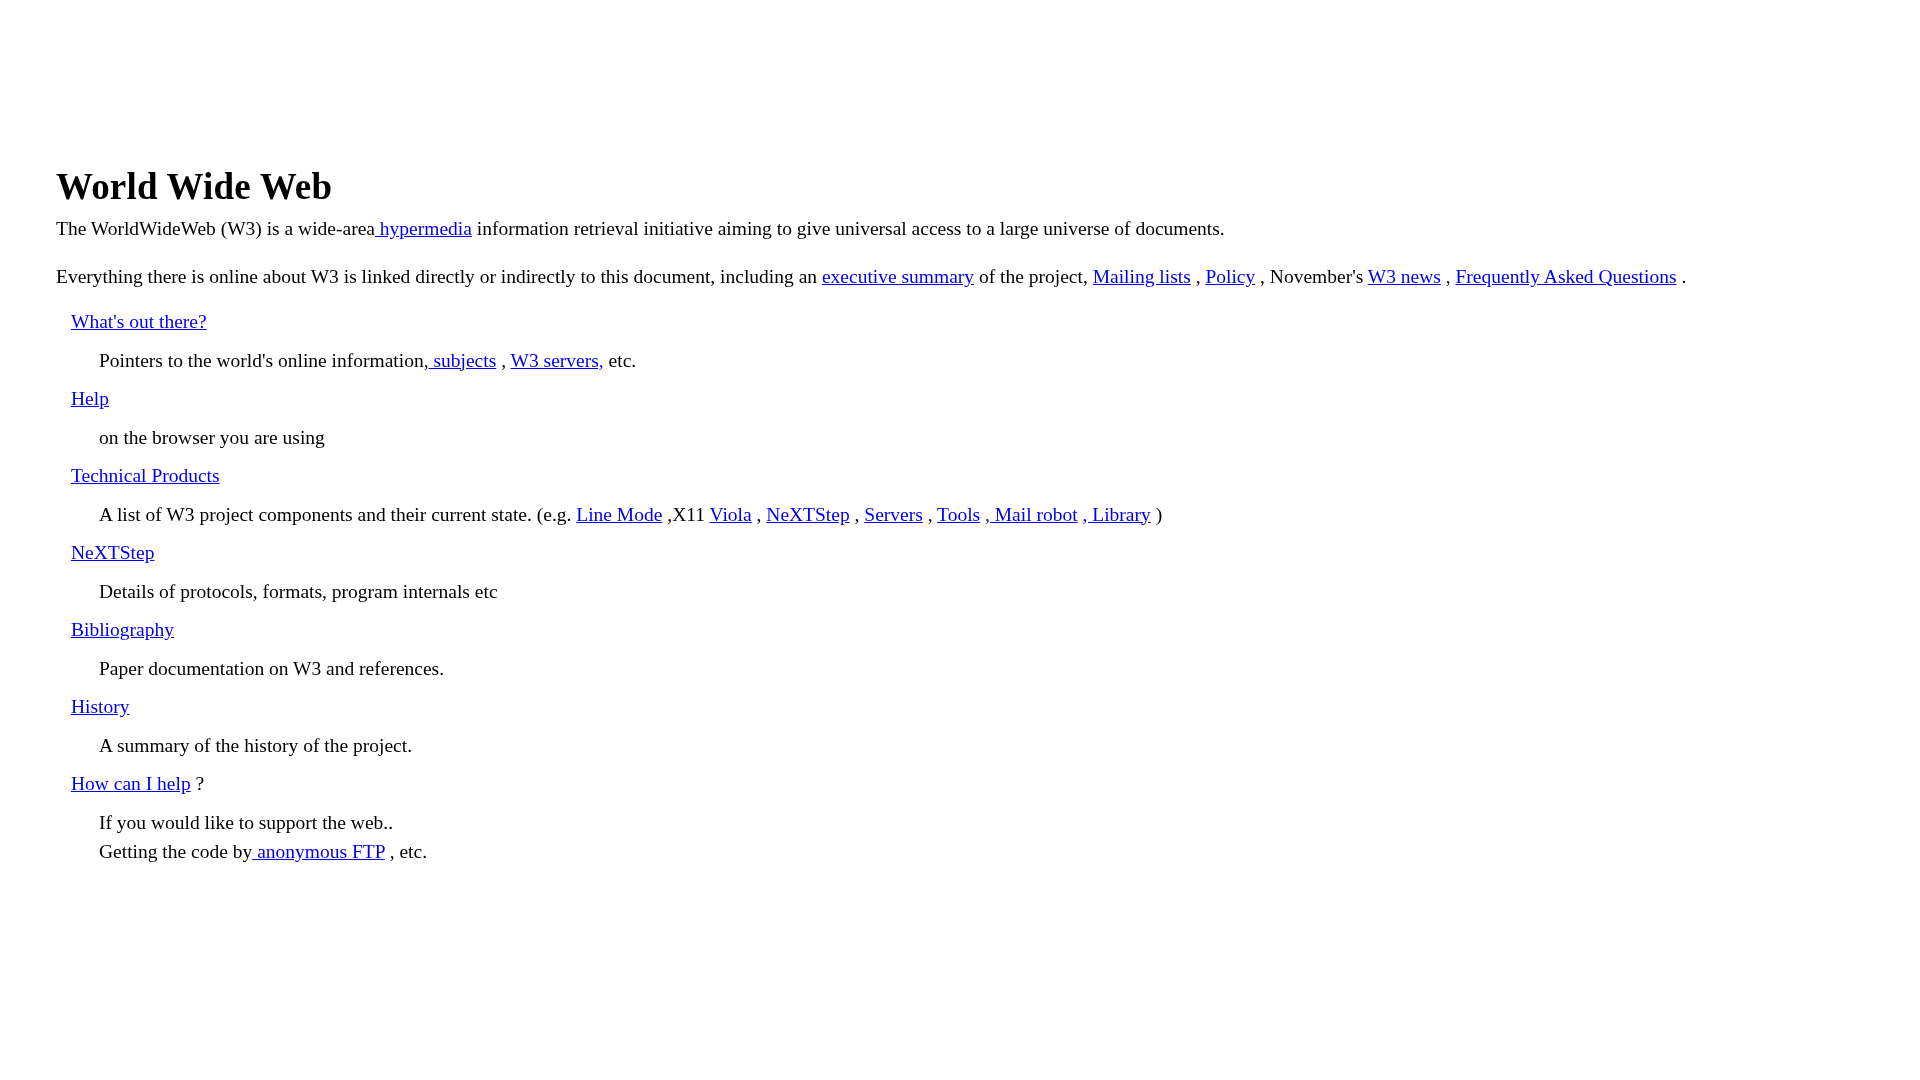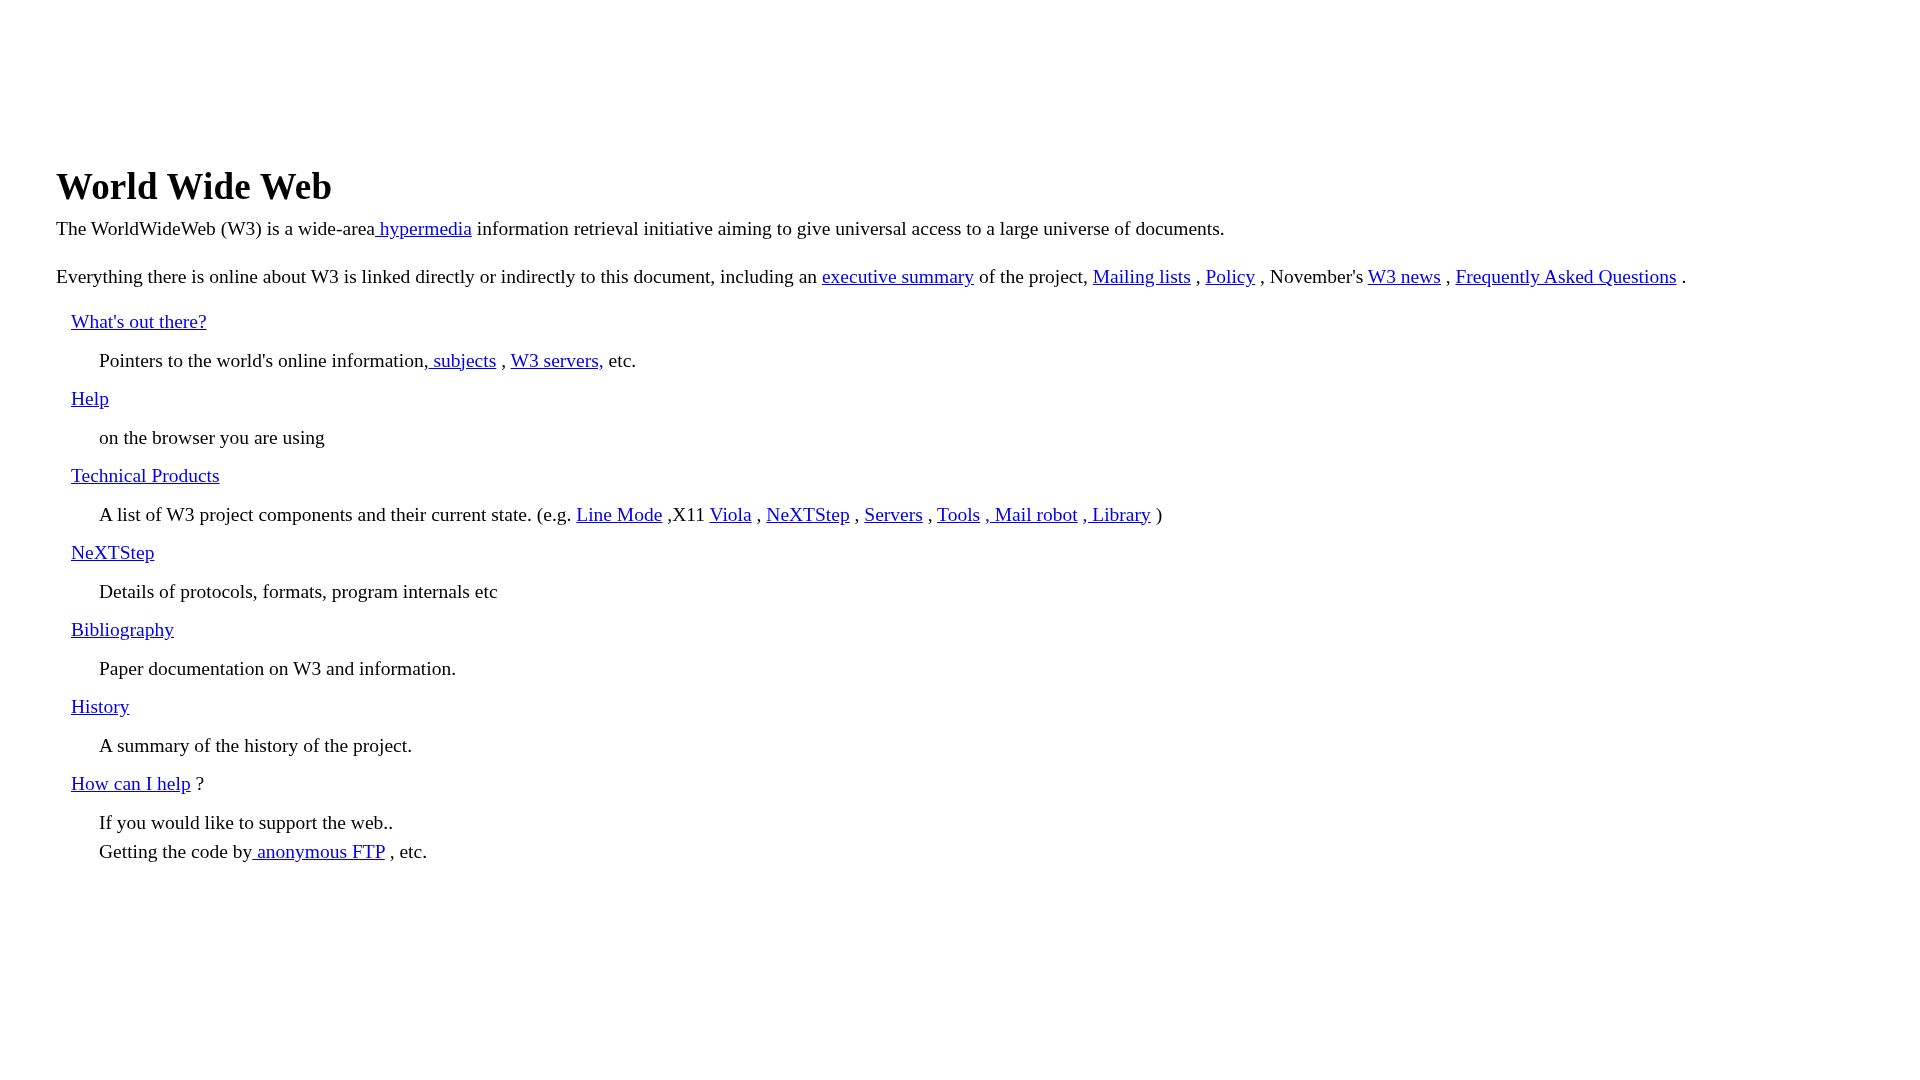--- a/index.html
+++ b/index.html
@@ -92,21 +92,21 @@
     <dl class="dl-block" id="entry-list">
         <dt><a class="wlink" href="#">What's out there?</a></dt>
         <dd><span class="plain">Pointers to the world's online information,</span><a class="wlink" href="#"> subjects</a><span class="plain"> , </span><a class="wlink" href="#">W3 servers,</a><span class="plain"> etc.</span></dd>
         <dt><a class="wlink" href="#">Help</a></dt>
         <dd><span class="plain">on the browser you are using</span></dd>
         <dt><a class="wlink" href="#">Technical Products</a></dt>
         <dd><span class="plain">A list of W3 project components and their current state. (e.g. </span><a class="wlink" href="#">Line Mode</a><span class="plain"> ,X11 </span><a class="wlink" href="#">Viola</a><span class="plain"> , </span><a class="wlink" href="#">NeXTStep</a><span class="plain"> , </span><a class="wlink" href="#">Servers</a><span class="plain"> , </span><a class="wlink" href="#">Tools</a><span class="plain"> </span><a class="wlink" href="#">, Mail robot</a><span class="plain"> </span><a class="wlink" href="#">, Library</a><span class="plain"> )</span></dd>
         <dt><a class="wlink" href="#">NeXTStep</a></dt>
         <dd><span class="plain">Details of protocols, formats, program internals etc</span></dd>
         <dt><a class="wlink" href="#">Bibliography</a></dt>
-        <dd><span class="plain">Paper documentation on W3 and information.</span></dd>
+        <dd><span class="plain">Paper documentation on W3 and references.</span></dd>
         <dt><a class="wlink" href="#">History</a></dt>
         <dd><span class="plain">A summary of the history of the project.</span></dd>
         <dt><a class="wlink" href="#">How can I help</a><span class="plain"> ?</span></dt>
         <dd><span class="plain">If you would like to support the web..</span></dd>
         <dd><span class="plain">Getting the code by</span><a class="wlink" href="#"> anonymous FTP</a><span class="plain"> , etc.</span></dd>
       </dl>
 
   </div>
 </div>
 

